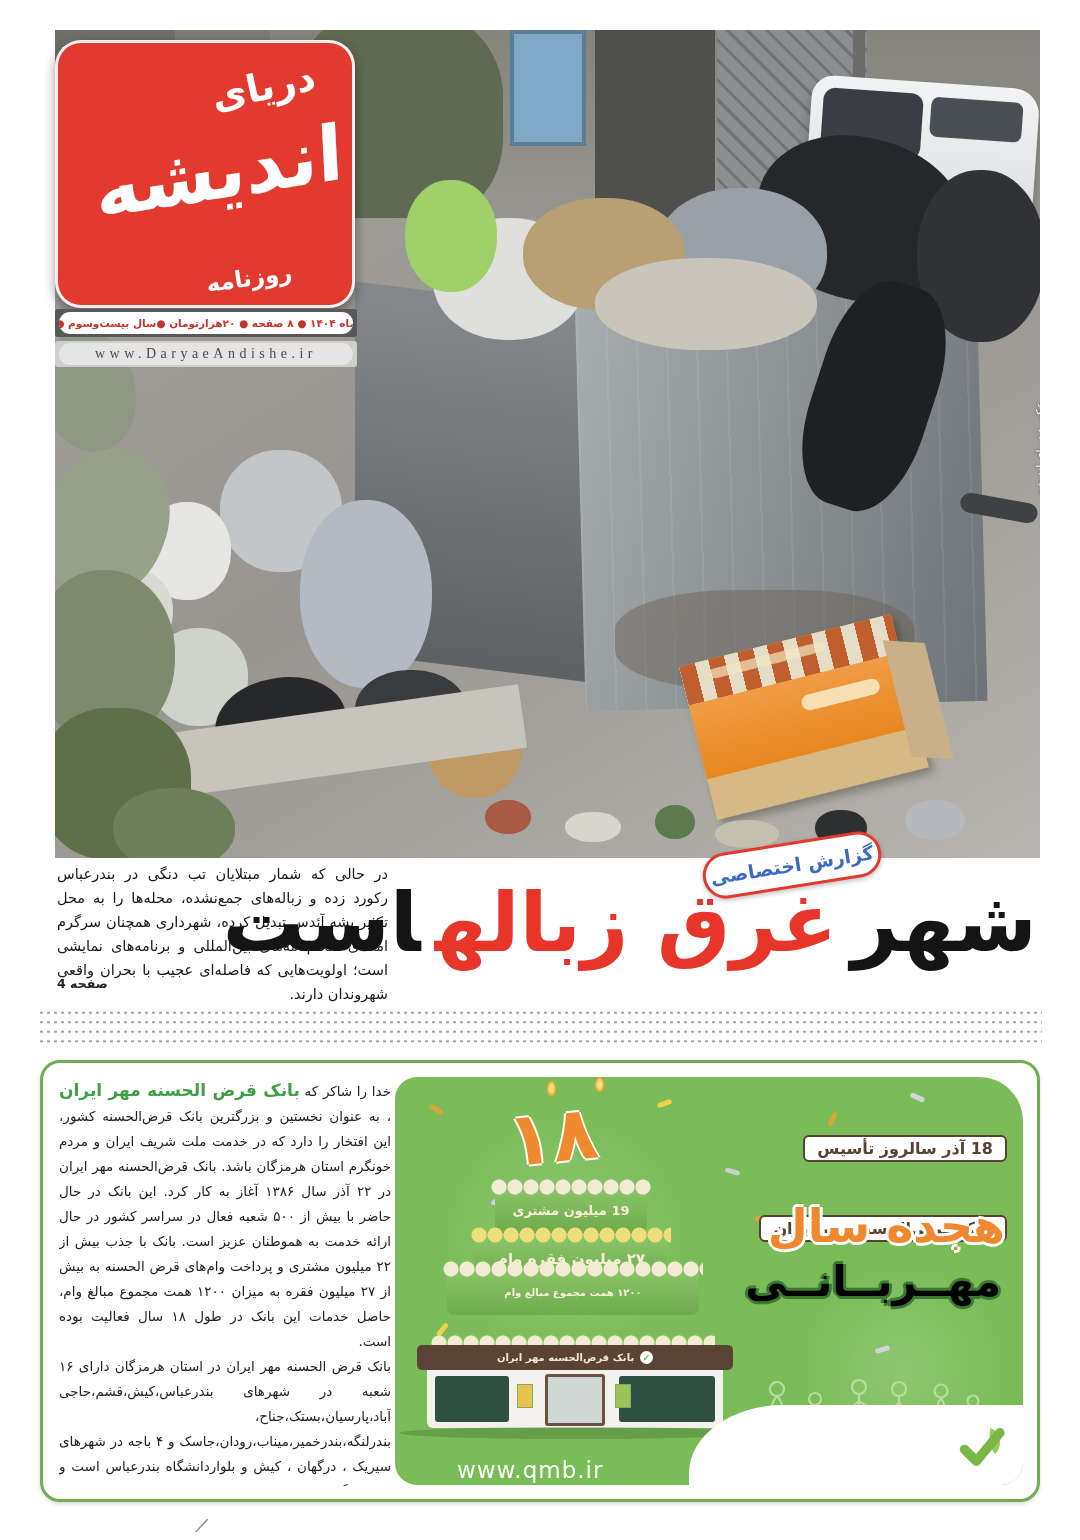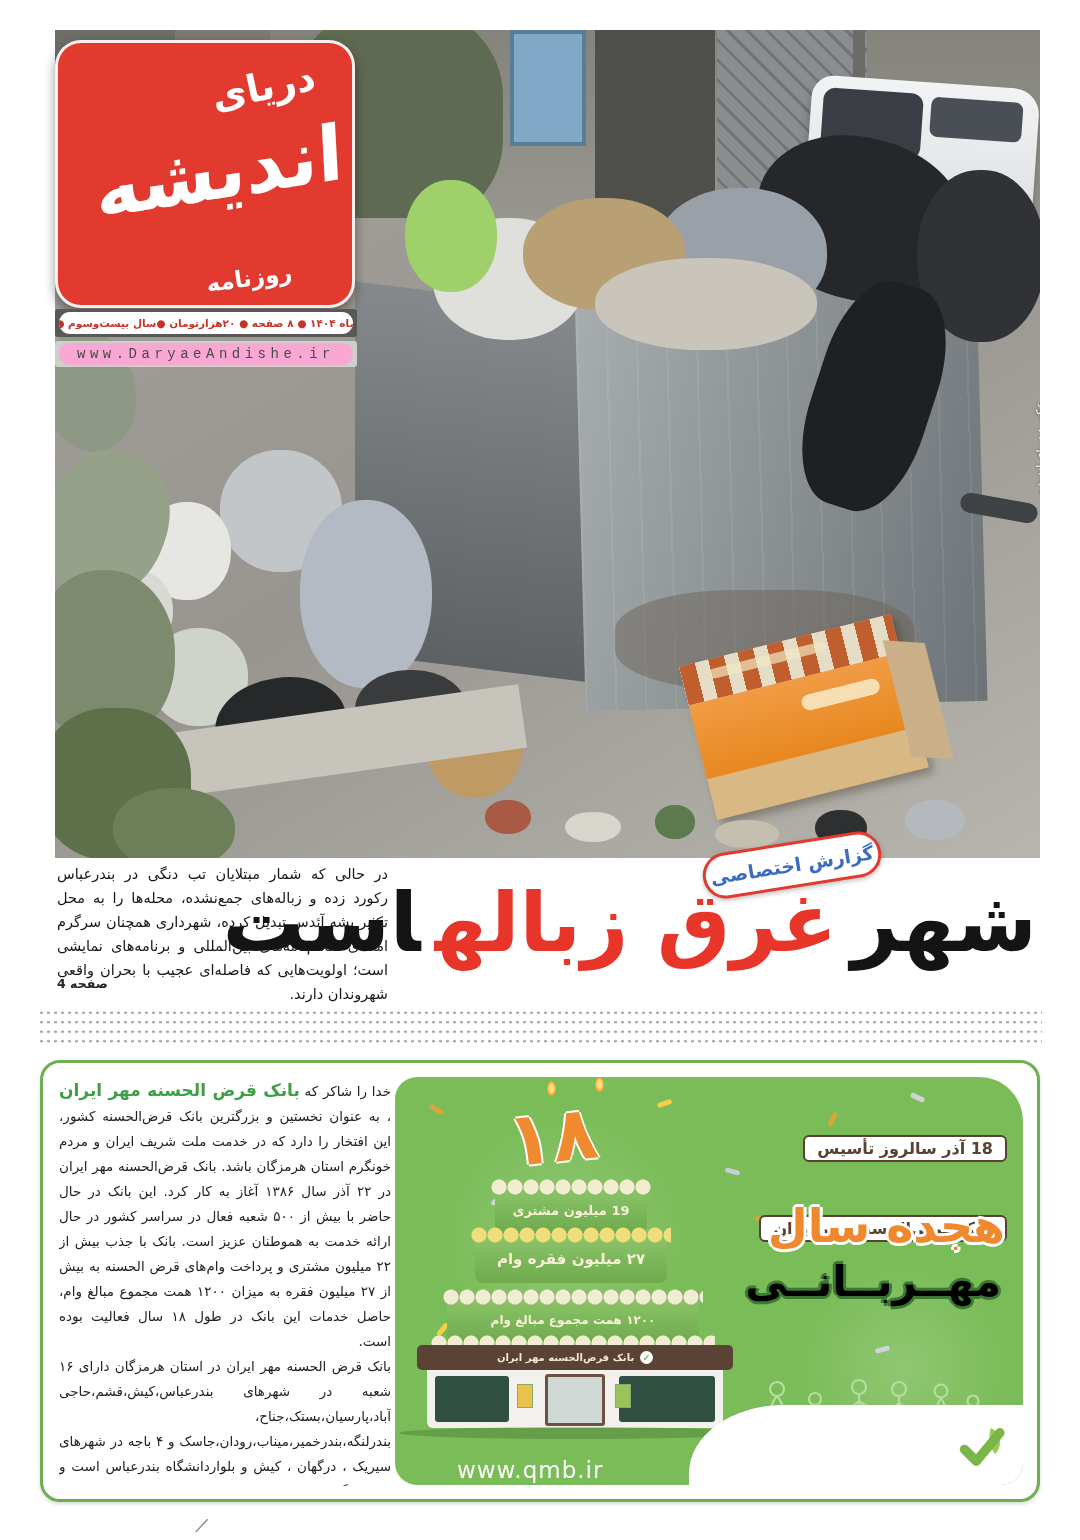--- a/index.html
+++ b/index.html
@@ -46,23 +46,23 @@
   .mh-top { position:absolute; right:36px; top:22px; color:#fff; font-size:38px; font-weight:bold; transform:rotate(-12deg); direction:rtl; }
   .mh-main { position:absolute; right:8px; top:84px; color:#fff; font-size:76px; font-weight:bold;
              transform:rotate(-9deg) skewX(-6deg); direction:rtl; white-space:nowrap; }
   .mh-sub { position:absolute; left:148px; top:222px; color:#fff; font-size:23px; font-weight:bold; transform:rotate(-8deg); direction:rtl; }
 
   .date-strip { position:absolute; left:55px; top:309px; width:302px; height:28px; background:#585858; border-radius:3px; z-index:5; }
   .date-pill { position:absolute; left:4px; right:4px; top:3px; bottom:3px; background:#fff; border-radius:12px;
                display:flex; align-items:center; justify-content:center; direction:rtl;
                color:#c4342b; font-size:10.5px; font-weight:bold; white-space:nowrap; overflow:hidden; }
   .url-strip { position:absolute; left:55px; top:341px; width:302px; height:26px; background:#cfcfcc; border-radius:3px; z-index:5; }
-  .url-pill { position:absolute; left:4px; right:4px; top:2px; bottom:2px; background:#f9a8d4; border-radius:12px;
+  .url-pill { position:absolute; left:4px; right:4px; top:2px; bottom:2px; background:#e5e5e5; border-radius:12px;
               display:flex; align-items:center; justify-content:center;
-              color:#4a4a48; font-family:Liberation Mono, monospace; font-size:14px; letter-spacing:4.5px; }
+              color:#4a4a48; font-family:Liberation Serif, serif; font-size:14px; letter-spacing:4.5px; }
 
   
   .badge { position:absolute; left:702px; top:842px; width:180px; height:46px; background:#fff;
            border:3px solid #e23a2e; border-radius:24px; transform:rotate(-9deg); z-index:6;
            display:flex; align-items:center; justify-content:center; box-shadow:0 2px 5px rgba(0,0,0,.25); }
   .badge span { color:#3c6cc0; font-size:19px; font-weight:bold; direction:rtl; }
   .headline { position:absolute; left:360px; right:43px; top:876px; direction:rtl; text-align:right;
               font-size:82px; font-weight:bold; line-height:1.15; white-space:nowrap; }
   .headline .w-red { color:#e8352a; margin:0 14px; }
   .headline .w-black { color:#141414; }
@@ -94,21 +94,21 @@
              transform:rotate(-6deg); direction:rtl;
              text-shadow:-2px 0 #fff, 2px 0 #fff, 0 -2px #fff, 0 2px #fff; }
 
   .tier { position:absolute; background:linear-gradient(#8cc56a,#6faa4d); border-radius:8px; display:flex;
           align-items:center; justify-content:center; color:#f7f0d6; font-weight:bold; direction:rtl; }
   .tier::before { content:""; position:absolute; top:-8px; left:-4px; right:-4px; height:16px;
           background-image:radial-gradient(circle at 8px 8px, var(--frost) 7px, transparent 8px);
           background-size:16px 16px; background-repeat:repeat-x; }
   .tier1 { left:100px; top:110px; width:152px; height:46px; font-size:13px; --frost:#f2ecd4; }
   .tier2 { left:80px;  top:158px; width:192px; height:48px; font-size:15px; --frost:#f0dd7c; }
-  .tier3 { left:52px;  top:220px; width:252px; height:46px; font-size:12px; --frost:#f2ecd4; }
+  .tier3 { left:52px;  top:192px; width:252px; height:46px; font-size:10px; --frost:#f2ecd4; }
   .tier4 { position:absolute; left:36px; top:258px; width:284px; height:10px;
            background-image:radial-gradient(circle at 8px 8px, #f2ecd4 7px, transparent 8px);
            background-size:16px 16px; background-repeat:repeat-x; }
   .awning { position:absolute; left:22px; top:268px; width:316px; height:25px; background:#5a4334; border-radius:5px;
             display:flex; align-items:center; justify-content:center; gap:6px; color:#f2e8cf; font-size:10px;
             font-weight:bold; direction:rtl; }
   .awning .chkdot { width:13px; height:13px; background:#fff; border-radius:50%; color:#5aa33a; font-size:10px;
             line-height:13px; text-align:center; font-weight:bold; }
   .storefront { position:absolute; left:32px; top:293px; width:296px; height:58px; background:#f2f1ed; border-radius:0 0 6px 6px; }
   .storefront .w1 { position:absolute; left:8px; top:6px; width:74px; height:46px; background:#2f4f42; border-radius:3px; }

